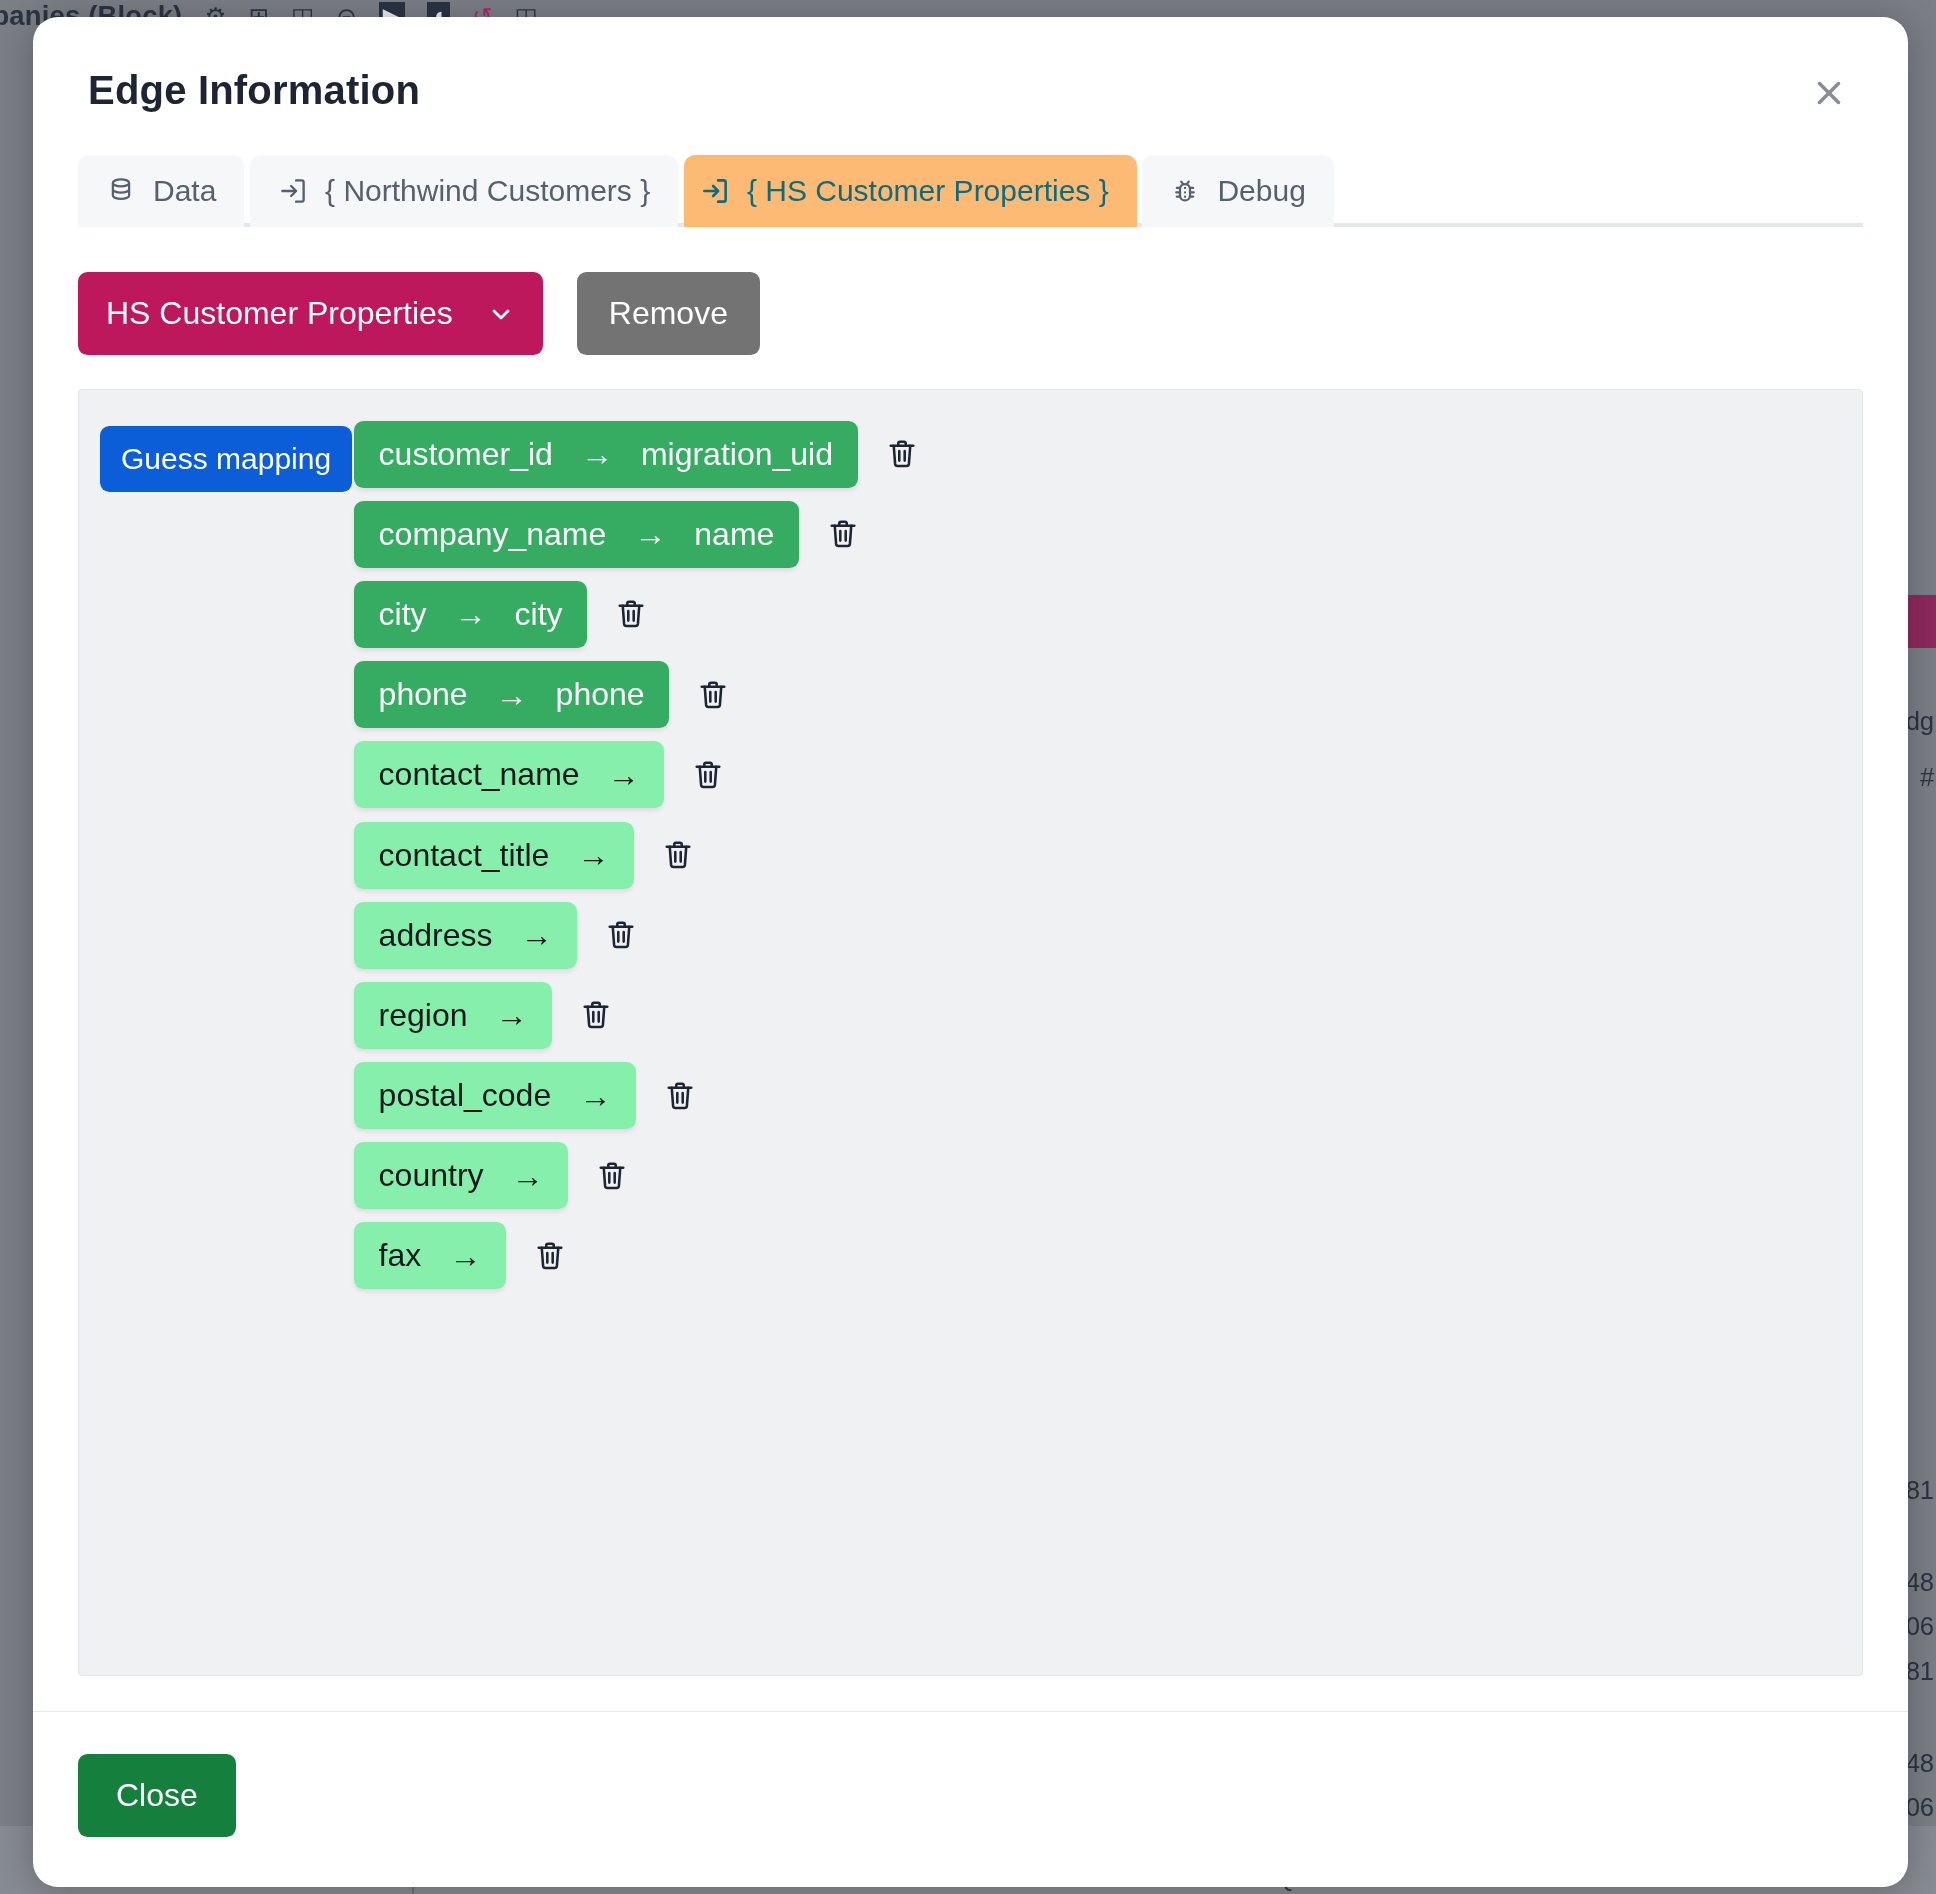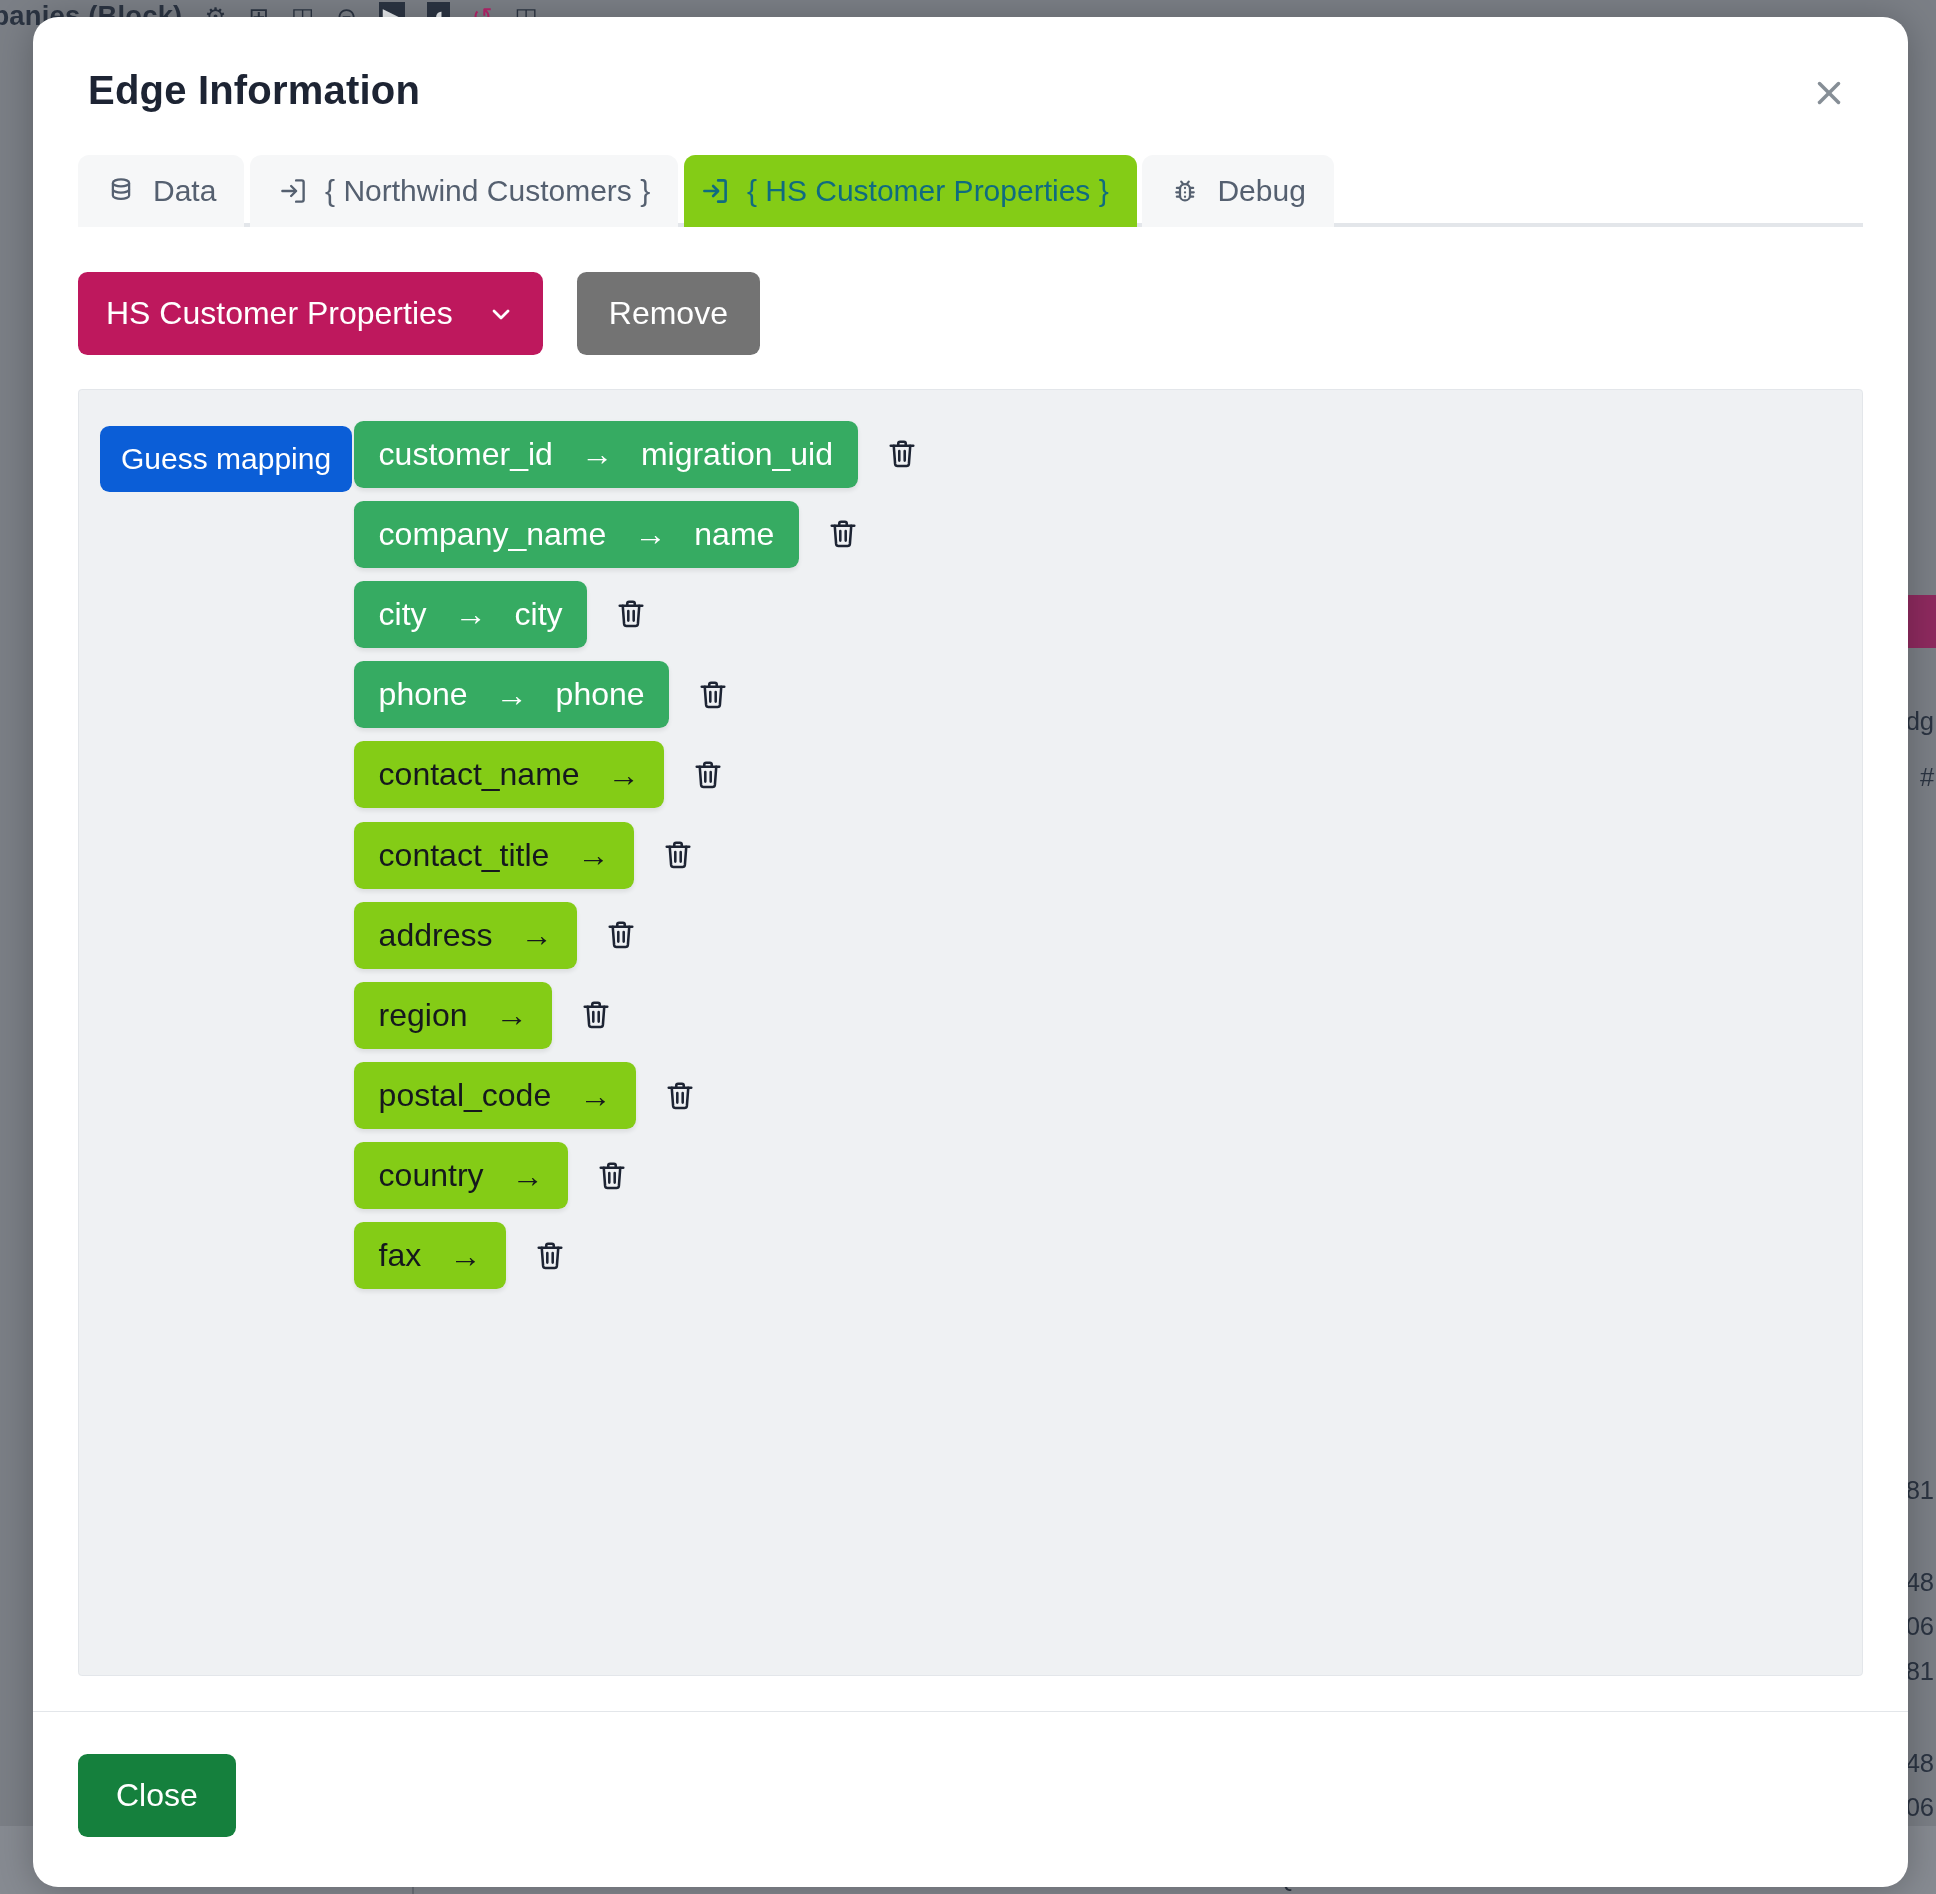--- a/index.html
+++ b/index.html
@@ -129,21 +129,21 @@
     border-radius: 11.4px 11.4px 0 0;
     background: #f6f7f8;
     color: #556070;
     font-size: 30px;
     white-space: nowrap;
     cursor: pointer;
     position: relative;
     z-index: 2;
   }
   .tab.active {
-    background: #84cc16;
+    background: #fdba74;
     color: #0f6b80;
     padding-left: 16px;
   }
   .tab .tab-ico { display: flex; align-items: center; }
   .tab .tab-ico svg { display: block; }
 
   
   .controls {
     display: flex;
     align-items: center;
@@ -227,21 +227,21 @@
     box-shadow: 0 2.8px 4.7px rgba(0,0,0,.08);
     white-space: nowrap;
     cursor: pointer;
   }
   .chip.mapped {
     background: #34a853;
     background: #36ab62;
     color: #ffffff;
   }
   .chip.unmapped {
-    background: #84cc16;
+    background: #86efac;
     color: #15181d;
   }
   .chip .arrow { font-size: 32px; line-height: 1; }
   .chip .tgt { }
 
   .trash {
     width: 42px; height: 42px;
     display: flex; align-items: center; justify-content: center;
     cursor: pointer;
     flex: none;

